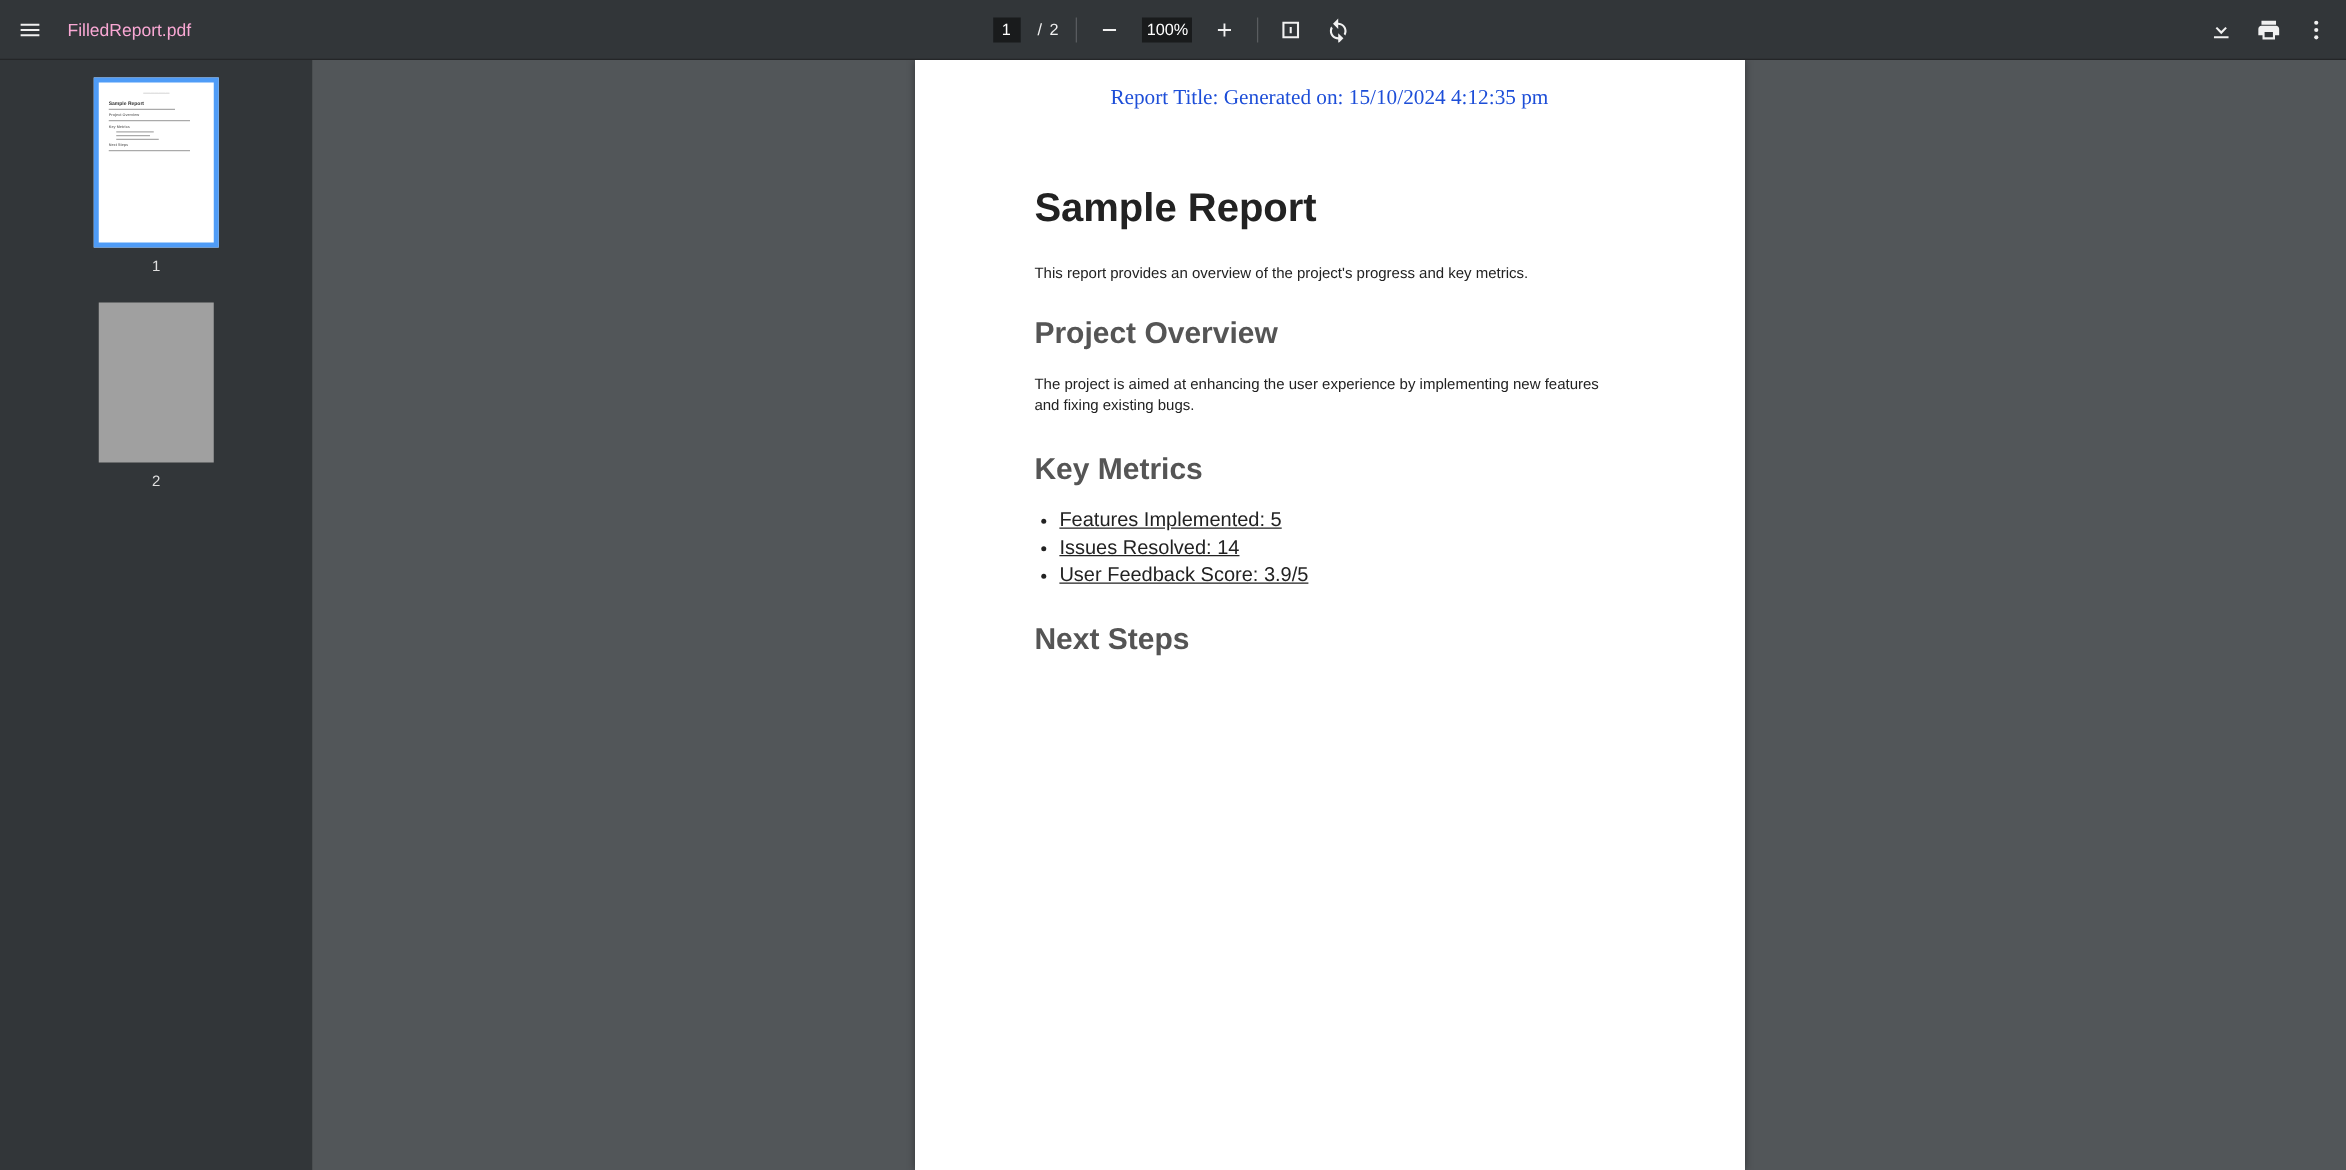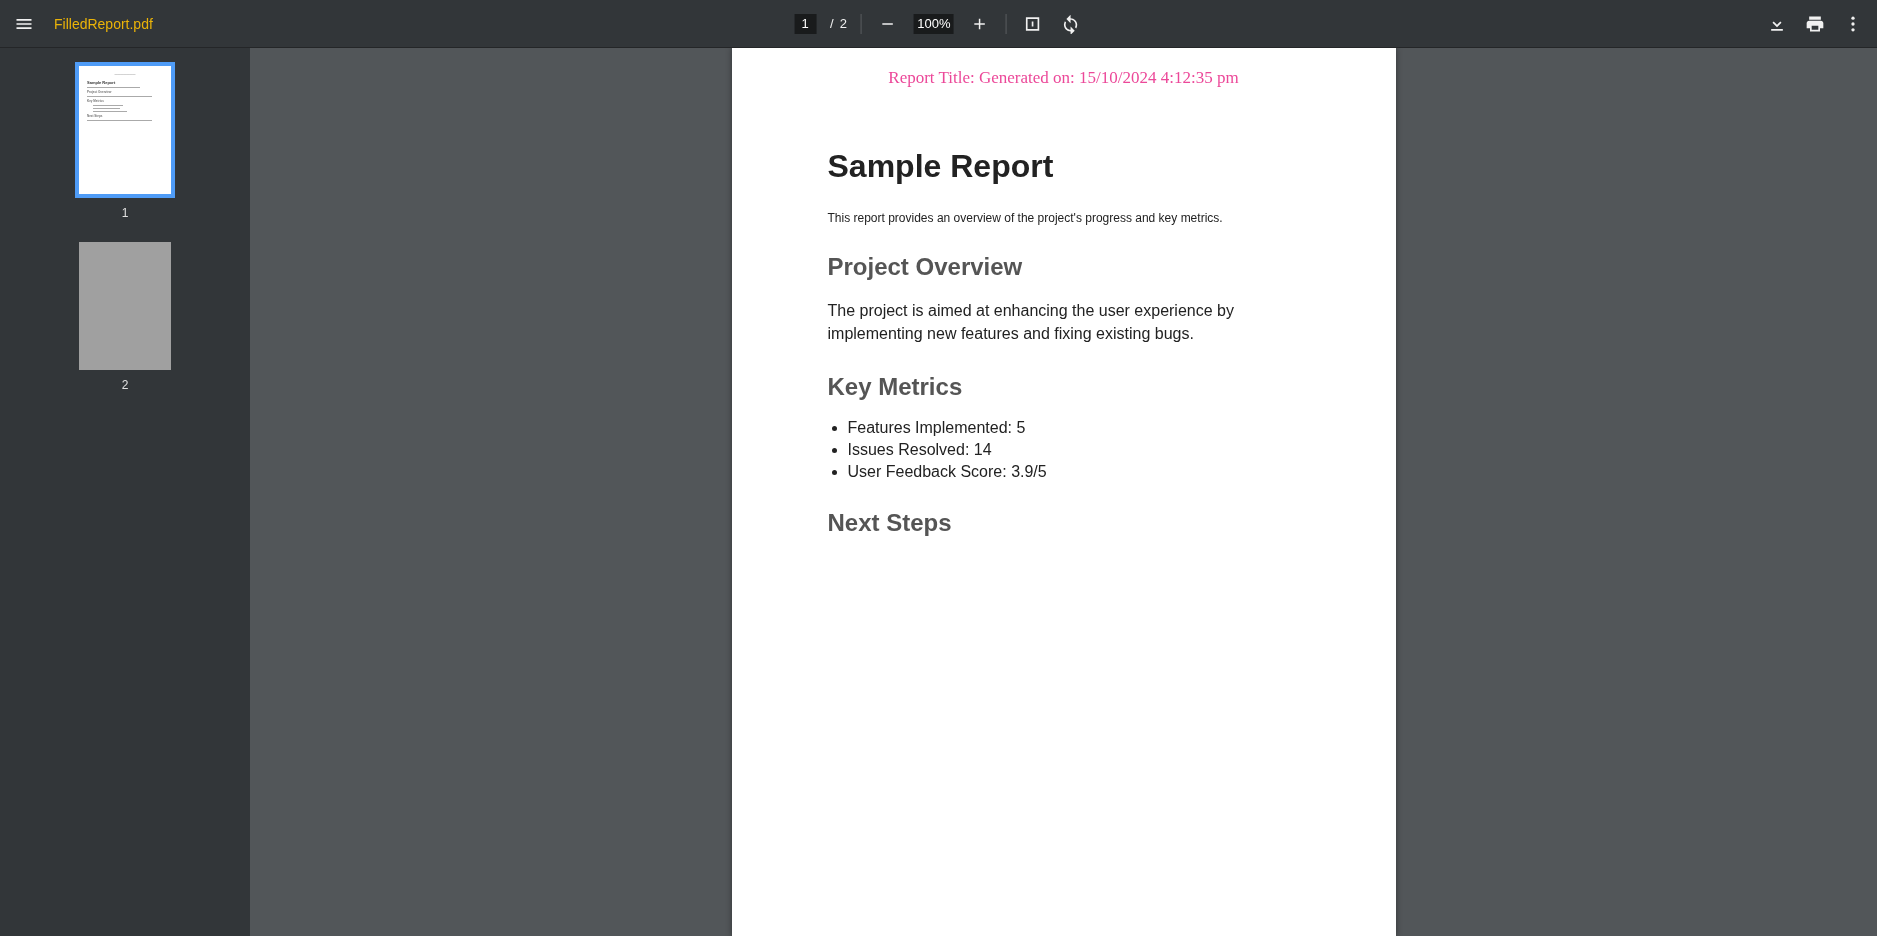--- a/index.html
+++ b/index.html
@@ -29,21 +29,21 @@
     align-items: center;
     gap: 14px;
   }
   .icon-btn {
     width: 24px; height: 24px;
     display: flex; align-items: center; justify-content: center;
     cursor: pointer;
     fill: #f1f1f1;
     color: #f1f1f1;
   }
-  .filename { font-size: 14px; color: #eab308; }
+  .filename { font-size: 14px; color: #f9a8d4; }
   .page-input {
     width: 22px; height: 20px;
     background: #191b1c;
     color: #fff;
     border: none;
     text-align: center;
     font-size: 13px;
   }
   .page-total { color: #f1f1f1; font-size: 13px; display:flex; gap:6px; }
   .zoom-input {
@@ -95,29 +95,29 @@
     min-height: 860px;
     background: #fff;
     margin-top: 0px;
     padding: 20px 48px 60px 48px;
     box-shadow: 0 0 6px rgba(0,0,0,.4);
   }
   .report-header {
     text-align: center;
     font-family: 'Times New Roman', Times, serif;
     font-size: 17px;
-    color: #ec4899;
+    color: #1d4ed8;
     margin-bottom: 60px;
   }
   .report-body { padding: 0 48px; color: #222; }
   .report-body h1 { font-size: 32px; font-weight: bold; color: #222; margin-bottom: 26px; }
   .report-body p.intro { font-size: 12px; margin-bottom: 28px; color:#222; }
   .report-body h2 { font-size: 24px; font-weight: bold; color: #555; margin-bottom: 18px; }
-  .report-body p.section-p { font-size: 16px; margin-bottom: 28px; line-height: 1.45; color:#222; }
-  .report-body ul { margin: 0 0 28px 20px; }
+  .report-body p.section-p { font-size: 12px; margin-bottom: 28px; line-height: 1.45; color:#222; }
+  .report-body ul { margin: 0 0 28px 20px; text-decoration: underline; }
   .report-body li { font-size: 16px; margin-bottom: 4px; color:#222; }
   ::-webkit-scrollbar { width: 16px; }
   ::-webkit-scrollbar-track { background: #424548; }
   ::-webkit-scrollbar-thumb { background: #6a6d70; }
   ::-webkit-scrollbar-button { background: #424548; height:16px; }
 </style>
 </head>
 <body>
 
 <div class="toolbar">

